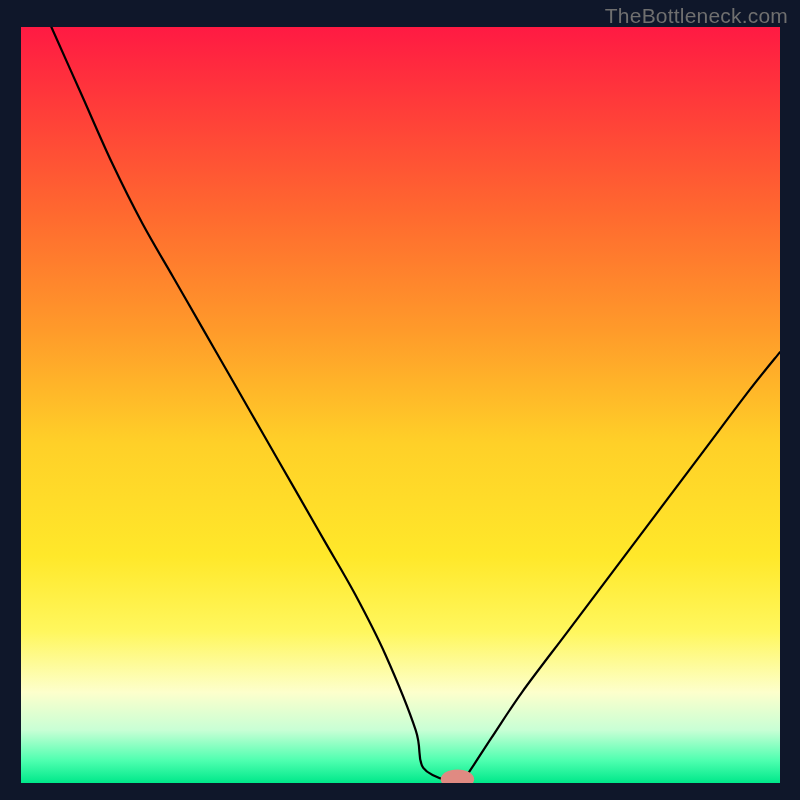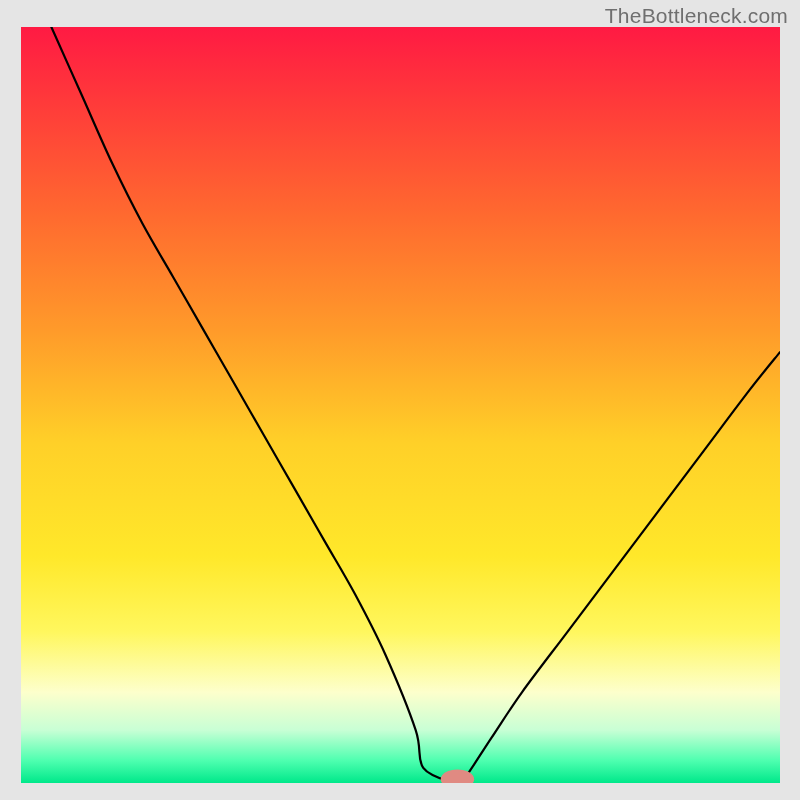--- a/index.html
+++ b/index.html
@@ -8,21 +8,21 @@
     width: 800px;
     height: 800px;
     background: #000;
     overflow: hidden;
     font-family: Arial, Helvetica, sans-serif;
   }
   .frame {
     position: relative;
     width: 800px;
     height: 800px;
-    background: #e5e5e5;
+    background: #0f172a;
   }
   .watermark {
     position: absolute;
     top: 4px;
     right: 12px;
     color: #6f6f6f;
     font-size: 21px;
     font-weight: 500;
     letter-spacing: 0.2px;
     z-index: 3;

